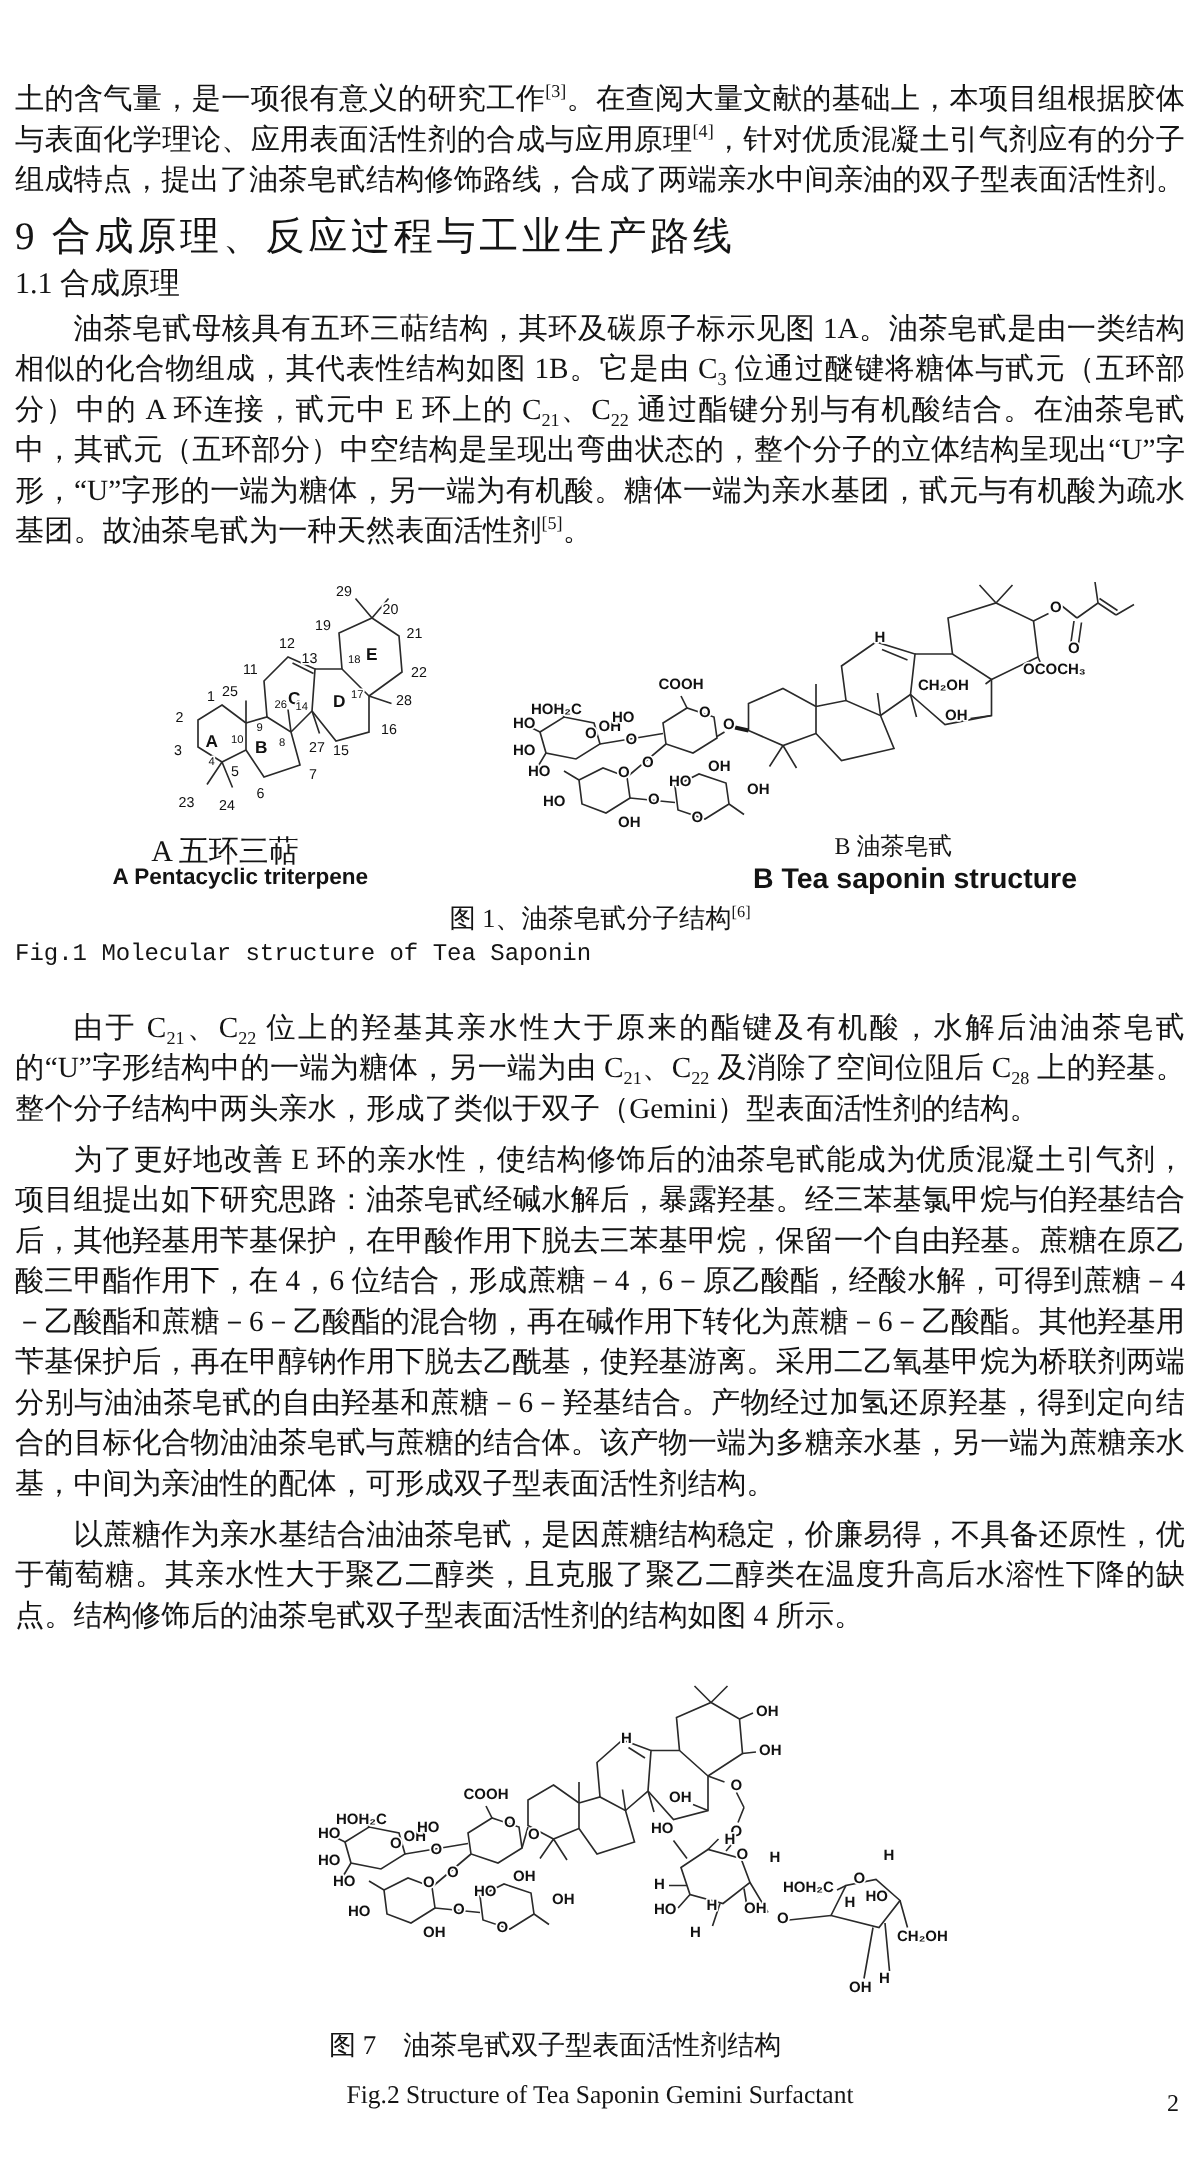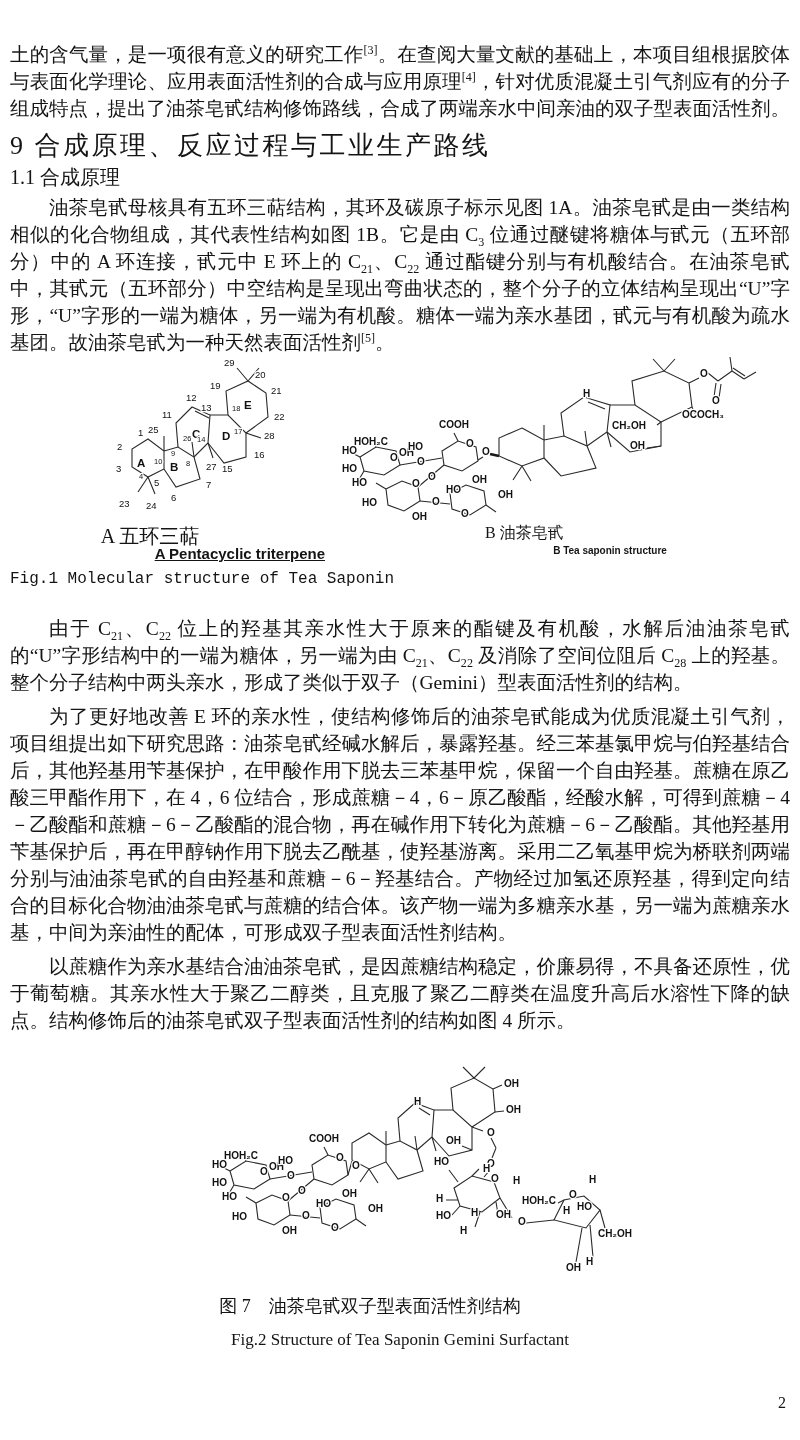--- a/index.html
+++ b/index.html
@@ -2,46 +2,46 @@
 <html><head>
 <meta charset="utf-8">
 <style>
   * { margin:0; padding:0; box-sizing:border-box; }
   html,body { background:#ffffff; }
   body {
     width:800px; height:1440px; position:relative; overflow:hidden;
     font-family:"Liberation Serif","DejaVu Serif",serif;
     color:#141414;
   }
-  .page { position:relative; width:800px; height:1440px; padding:41px 10px 0 10px; background:#fff; }
+  .page { position:relative; width:800px; height:1440px; padding:53px 10px 0 10px; background:#fff; }
   p.body { font-size:19.5px; line-height:27px; text-align:justify; }
   p.indent { text-indent:2em; }
   sup { font-size:0.62em; vertical-align:super; line-height:0; }
   sub { font-size:0.62em; vertical-align:sub; line-height:0; }
   h1.sec { font-size:26px; font-weight:normal; letter-spacing:2.5px; margin:7px 0 1px 0; line-height:34px; }
   h2.sub { font-size:20px; font-weight:normal; margin:1px 0 3px 0; line-height:27px; }
 
-  .fig1 { position:relative; height:166px; margin-top:1px; }
+  .fig1 { position:relative; height:166px; margin-top:20px; }
   .fig1 svg, .fig2 svg { position:absolute; }
   svg { overflow:visible; }
   svg path.bond { stroke:#2a2a2a; stroke-width:1.1; fill:none; }
   svg path.bbold { stroke:#1a1a1a; stroke-width:2.6; fill:none; }
   svg text { font-family:"Liberation Sans","DejaVu Sans",sans-serif; font-size:9.5px; fill:#111;
              paint-order:stroke; stroke:#fff; stroke-width:2.4px; stroke-linejoin:round; }
   svg.struct-b text, svg.struct-2 text { font-size:10px; font-weight:bold; }
   svg text.ring { font-size:11.5px; font-weight:bold; stroke:none; }
   svg text.sm { font-size:7.5px; }
 
   .caprow { position:relative; height:22px; }
   .cap-a-cn { position:absolute; left:65px; width:150px; text-align:center; font-size:20px; }
-  .cap-b-cn { position:absolute; left:475px; width:150px; text-align:left; font-size:16px; }
-  .cap-a-en { position:absolute; left:65px; width:250px; text-align:right;
-              font-family:"Liberation Sans","DejaVu Sans",sans-serif; font-weight:bold; font-size:15px;text-decoration:underline; }
+  .cap-b-cn { position:absolute; left:475px; width:150px; text-align:right; font-size:16px; }
+  .cap-a-en { position:absolute; left:65px; width:250px; text-align:left;
+              font-family:"Liberation Sans","DejaVu Sans",sans-serif; font-weight:bold; font-size:15px; }
   .cap-b-en { position:absolute; left:475px; width:250px; text-align:center;
-              font-family:"Liberation Sans","DejaVu Sans",sans-serif; font-weight:bold; font-size:10px; }
+              font-family:"Liberation Sans","DejaVu Sans",sans-serif; font-weight:bold; font-size:19px; }
   .figcap-cn { text-align:center; font-size:17.5px; line-height:24px; margin-top:2px; }
   .figcap-mono { text-align:left; font-family:"Liberation Mono","DejaVu Sans Mono",monospace;
                  font-size:16px; line-height:24px; }
   .p3 { margin-top:24px;font-family:Liberation Serif, serif; } .p4 { margin-top:7px; } .p5 { margin-top:7px; }
   .fig2 { position:relative; height:216px; margin-top:28px; }
   .fig2cap-cn { text-align:center; width:720px; font-size:18px; line-height:24px; margin-top:16px; }
   .fig2cap-en { text-align:center; font-size:17px; line-height:24px; margin-top:10px; }
   .pagenum { position:absolute; right:14px; bottom:28px; font-size:16px; }
 </style>
 </head>
@@ -156,20 +156,21 @@
   </div>
 
   <div class="caprow">
     <span class="cap-a-cn">A 五环三萜</span>
     <span class="cap-b-cn">B 油茶皂甙</span>
   </div>
   <div class="caprow">
     <span class="cap-a-en">A Pentacyclic triterpene</span>
     <span class="cap-b-en">B Tea saponin structure</span>
   </div>
+  <div class="figcap-cn">图 1、油茶皂甙分子结构<sup>[6]</sup></div>
   <div class="figcap-mono">Fig.1 Molecular structure of Tea Saponin</div>
 
   <p class="body indent p3">由于 C<sub>21</sub>、C<sub>22</sub> 位上的羟基其亲水性大于原来的酯键及有机酸，水解后油油茶皂甙的“U”字形结构中的一端为糖体，另一端为由 C<sub>21</sub>、C<sub>22</sub> 及消除了空间位阻后 C<sub>28</sub> 上的羟基。整个分子结构中两头亲水，形成了类似于双子（Gemini）型表面活性剂的结构。</p>
   <p class="body indent p4">为了更好地改善 E 环的亲水性，使结构修饰后的油茶皂甙能成为优质混凝土引气剂，项目组提出如下研究思路：油茶皂甙经碱水解后，暴露羟基。经三苯基氯甲烷与伯羟基结合后，其他羟基用苄基保护，在甲酸作用下脱去三苯基甲烷，保留一个自由羟基。蔗糖在原乙酸三甲酯作用下，在 4，6 位结合，形成蔗糖－4，6－原乙酸酯，经酸水解，可得到蔗糖－4－乙酸酯和蔗糖－6－乙酸酯的混合物，再在碱作用下转化为蔗糖－6－乙酸酯。其他羟基用苄基保护后，再在甲醇钠作用下脱去乙酰基，使羟基游离。采用二乙氧基甲烷为桥联剂两端分别与油油茶皂甙的自由羟基和蔗糖－6－羟基结合。产物经过加氢还原羟基，得到定向结合的目标化合物油油茶皂甙与蔗糖的结合体。该产物一端为多糖亲水基，另一端为蔗糖亲水基，中间为亲油性的配体，可形成双子型表面活性剂结构。</p>
   <p class="body indent p5">以蔗糖作为亲水基结合油油茶皂甙，是因蔗糖结构稳定，价廉易得，不具备还原性，优于葡萄糖。其亲水性大于聚乙二醇类，且克服了聚乙二醇类在温度升高后水溶性下降的缺点。结构修饰后的油茶皂甙双子型表面活性剂的结构如图 4 所示。</p>
 
   <div class="fig2">
     <svg class="struct-2" style="left:162px; top:0;" width="490" height="216" viewBox="0 -8 490 216">
 
       <g transform="translate(40,5)">

